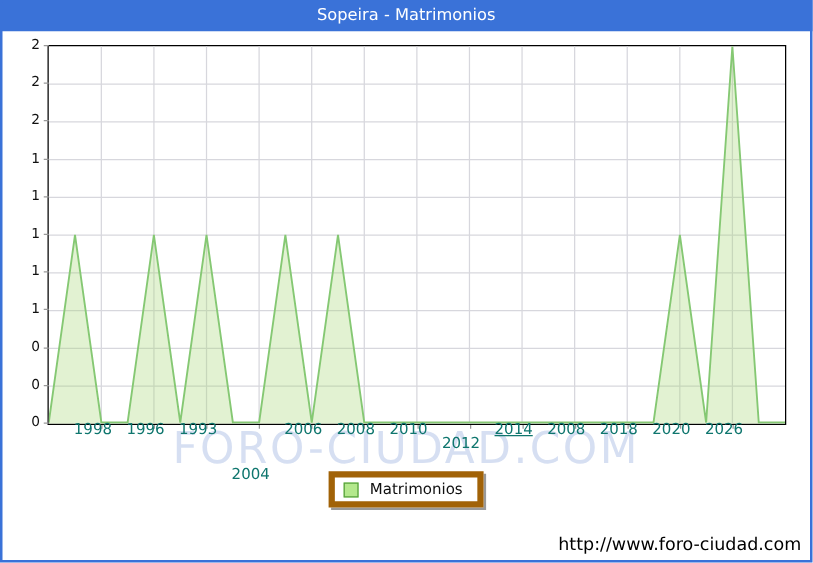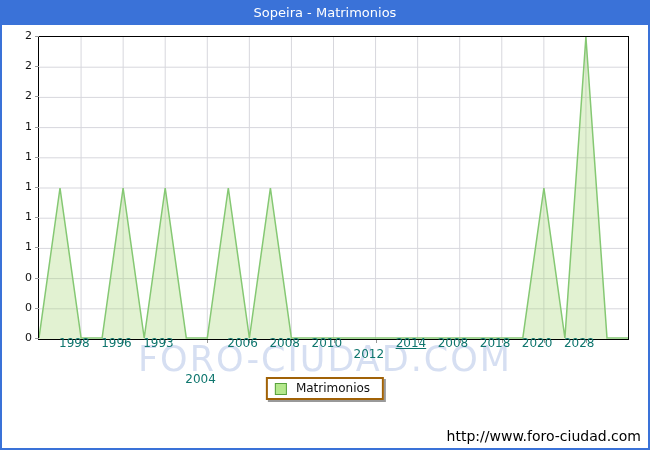--- a/index.html
+++ b/index.html
@@ -27,21 +27,21 @@
   }
   .ystub{position:absolute;height:1px;width:4px;left:35px;background:#999;z-index:3;}
   .xstub{position:absolute;width:1px;height:3px;top:340px;background:#999;z-index:3;}
   .watermark{
     position:absolute;left:50%;top:339px;transform:translateX(-50%);
     font-size:35px;letter-spacing:2px;white-space:nowrap;
     color:rgba(108,140,208,0.28);z-index:4;font-weight:normal;
   }
   .legend{
     position:absolute;left:50%;top:377px;transform:translateX(-50%);
-    background:#ffffff;border:2px solid #a16207;box-shadow:2px 2px 0 #999;
+    background:#ffffff;border:5px solid #a16207;box-shadow:2px 2px 0 #999;
     display:flex;align-items:center;gap:9px;padding:3px 12px 3px 7px;z-index:6;
   }
   .legend .swatch{width:10px;height:10px;background:#b4e88c;border:1px solid #57a13d;}
   .legend .label{font-size:12px;color:#111;line-height:13px;}
   .siteurl{
     position:absolute;right:9px;top:428px;font-size:14px;color:#000;z-index:6;
     text-decoration:none;
   }
 </style>
 </head>
@@ -120,21 +120,21 @@
     <div class="xtick" style="left: 353.571px; margin-top: 11px;">2012</div>
     <div class="xstub" style="left: 375.571px;"></div>
     <div class="xtick" style="left: 395.643px; text-decoration: underline;">2014</div>
     <div class="xstub" style="left: 417.643px;"></div>
     <div class="xtick" style="left: 437.714px;">2008</div>
     <div class="xstub" style="left: 459.714px;"></div>
     <div class="xtick" style="left: 479.786px;">2018</div>
     <div class="xstub" style="left: 501.786px;"></div>
     <div class="xtick" style="left: 521.857px;">2020</div>
     <div class="xstub" style="left: 543.857px;"></div>
-    <div class="xtick" style="left: 563.929px;">2028</div>
+    <div class="xtick" style="left: 563.929px;">2026</div>
     <div class="xstub" style="left: 585.929px;"></div>
   </div>
 
 <div class="watermark">FORO-CIUDAD.COM</div>
 
 <div class="legend">
   <span class="swatch"></span>
   <span class="label">Matrimonios</span>
 </div>
 

